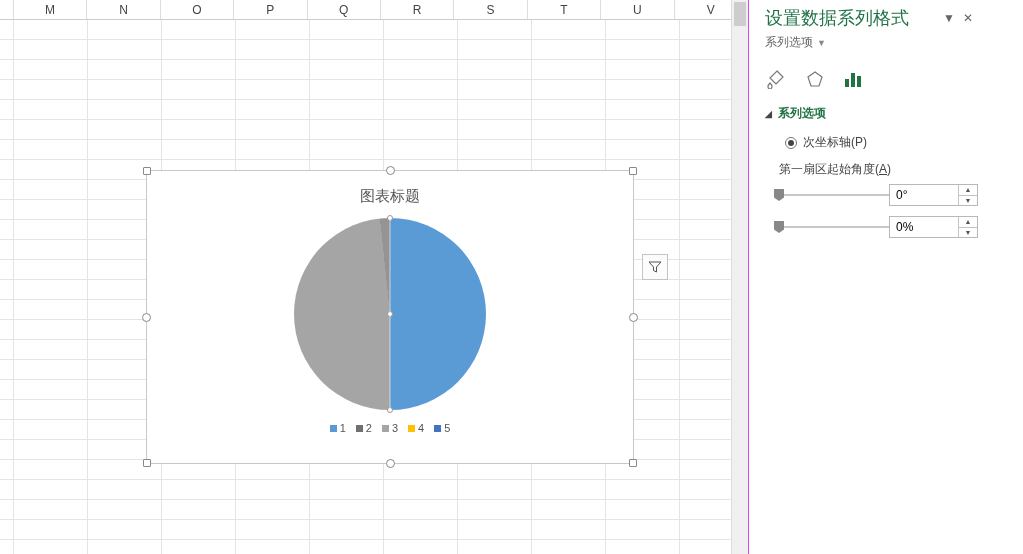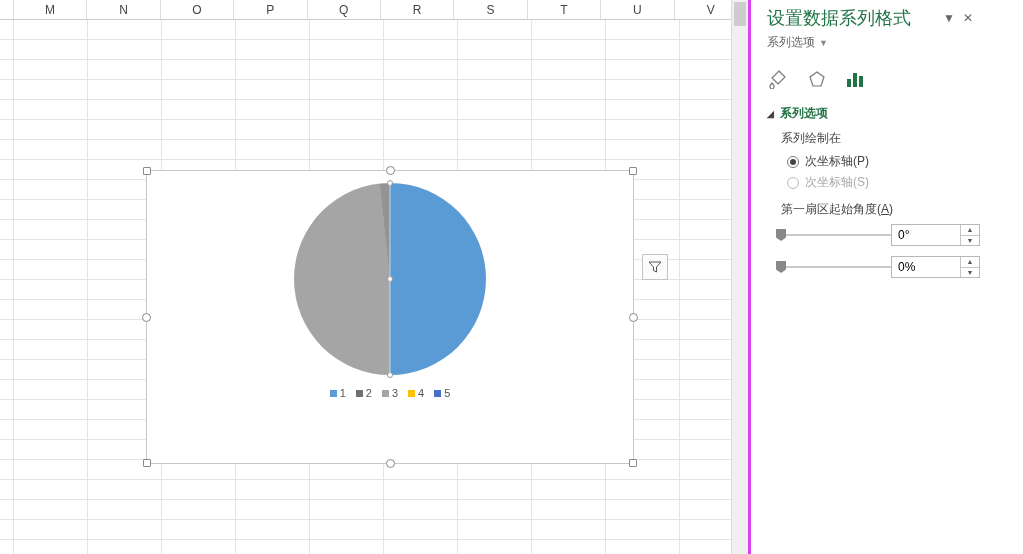--- a/index.html
+++ b/index.html
@@ -28,21 +28,21 @@
 .leg-item { display: flex; align-items: center; gap: 3px; }
 .leg-sw { width: 7px; height: 7px; }
 
 .filter-btn { position: absolute; left: 642px; top: 254px; width: 26px; height: 26px; border: 1px solid #c4c4c4; background: #fcfcfc; display: flex; align-items: center; justify-content: center; cursor: pointer; }
 
 
 .vtrack { position: absolute; left: 731px; top: 0; width: 17px; height: 554px; background: #f0f0f0; border-left: 1px solid #dcdcdc; }
 .vthumb { position: absolute; top: 2px; left: 2px; right: 2px; height: 24px; background: #cdcdcd; }
 
 
-.panel { position: absolute; left: 748px; top: 0; width: 237px; height: 554px; background: #fff; border-left: 3px solid #d946ef; padding: 6px 12px 0 16px; }
+.panel { position: absolute; left: 748px; top: 0; width: 237px; height: 554px; background: #fff; border-left: 1px solid #d946ef; padding: 6px 12px 0 16px; }
 .panel-hd { display: flex; align-items: center; justify-content: space-between; }
 .panel-title { color: #217346; font-size: 18px; font-weight: 400; }
 .panel-ctrls { display: flex; gap: 8px; color: #666; font-size: 12px; }
 .panel-ctrls span { cursor: pointer; }
 .series-dd { color: #666; font-size: 12px; margin-top: 4px; display: inline-flex; align-items: center; gap: 4px; cursor: pointer; }
 .series-dd .tri { font-size: 9px; color: #888; }
 
 .icon-row { display: flex; gap: 14px; margin: 16px 0 14px; align-items: center; }
 .icon-btn { width: 24px; height: 24px; display: flex; align-items: center; justify-content: center; cursor: pointer; }
 .icon-row .sel svg { fill: #217346; }
@@ -380,20 +380,21 @@
       <div class="grid-cell" style="left: 236px; top: 520px; width: 74px; height: 20px;"></div>
       <div class="grid-cell" style="left: 310px; top: 520px; width: 74px; height: 20px;"></div>
       <div class="grid-cell" style="left: 384px; top: 520px; width: 74px; height: 20px;"></div>
       <div class="grid-cell" style="left: 458px; top: 520px; width: 74px; height: 20px;"></div>
       <div class="grid-cell" style="left: 532px; top: 520px; width: 74px; height: 20px;"></div>
       <div class="grid-cell" style="left: 606px; top: 520px; width: 74px; height: 20px;"></div>
       <div class="grid-cell" style="left: 680px; top: 520px; width: 74px; height: 20px;"></div>
     </div>
 
   <div class="chart-obj">
+    <div class="chart-title">图表标题</div>
     <div class="pie-wrap">
       <div class="pie">
         <div class="pie-edge"></div>
         <div class="pie-cent"></div>
         <div class="pie-bot"></div>
       </div>
     </div>
     <div class="legend">
       <div class="leg-item">
           <span class="leg-sw" style="background:#5b9bd5"></span>
@@ -469,28 +470,23 @@
           <rect x="14" y="7" width="4" height="11" fill="#217346"></rect>
         </svg>
     </div>
   </div>
 
   <div class="section-h">
     <span class="tri2">◢</span>
     <span>系列选项</span>
   </div>
   <div class="section-body">
-    <div class="field-lbl">系列绘制在</div>
     <div class="radio-row">
       <span class="radio on"></span>
       <span><span>次坐标轴(P)</span></span>
-    </div>
-    <div class="radio-row r-disabled">
-      <span class="radio off"></span>
-      <span><span>次坐标轴(S)</span></span>
     </div>
 
     <div class="field-lbl" style="margin-top:10px"><span>第一扇区起始角度(</span><u class="k">A</u><span>)</span></div>
     <div class="slider-row">
       <div class="slider-track">
         <div class="slider-line"></div>
         <div class="slider-knob"></div>
       </div>
       <div class="spinner">
         <input value="0°" style="">

